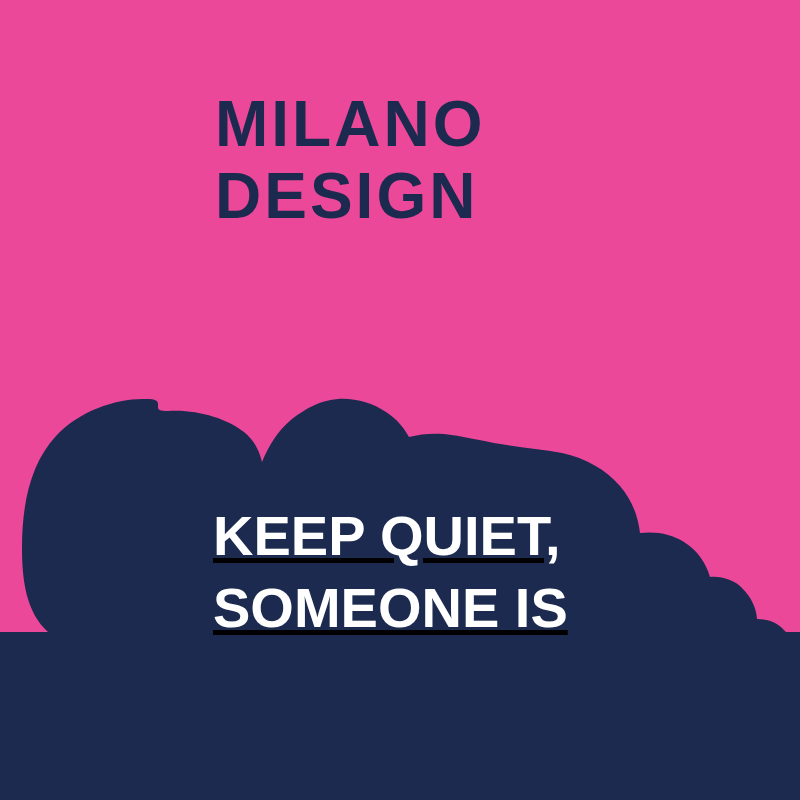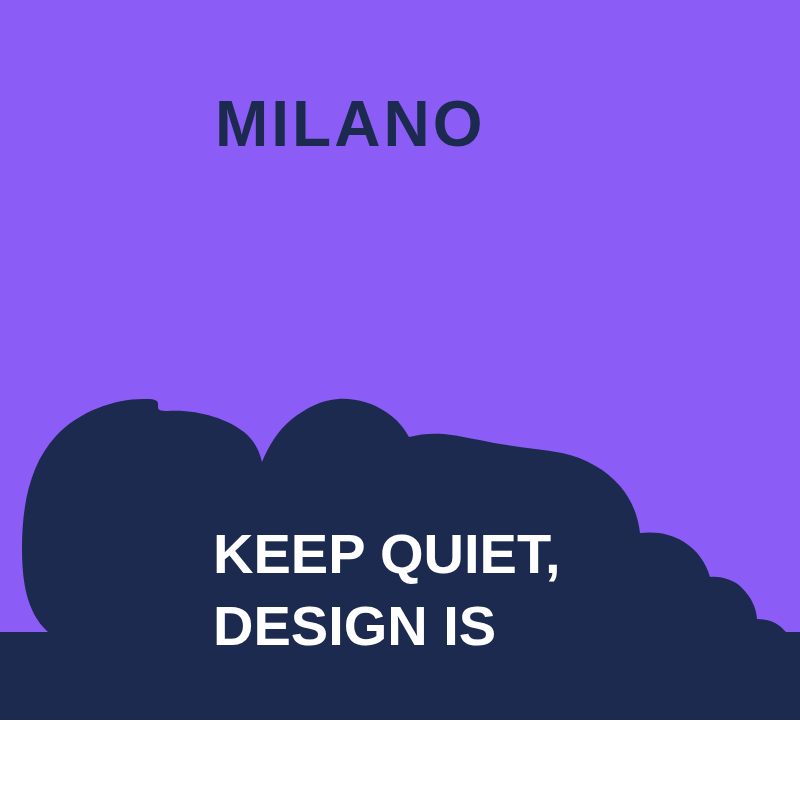--- a/index.html
+++ b/index.html
@@ -9,22 +9,22 @@
     background: #ffffff;
   }
   body {
     font-family: "Liberation Sans", sans-serif;
     -webkit-font-smoothing: antialiased;
   }
 
   #poster {
     position: relative;
     width: 800px;
-    height: 720px;
-    background: #8b5cf6;
+    height: 800px;
+    background: #ec4899;
     overflow: hidden;
   }
 
   
   #artwork {
     position: absolute;
     left: 0;
     top: 0;
     width: 800px;
     height: 800px;
@@ -48,23 +48,24 @@
     letter-spacing: 3px;
     color: #1b2a4e;
     white-space: pre;
     margin: 0;
   }
 
   
   #slogan {
     position: absolute;
     left: 213px;
-    top: 518px;
+    top: 500px;
     width: 580px;
     z-index: 4;
+    text-decoration: underline;
   }
   #slogan .sl-line {
     display: block;
     font-family: "Liberation Sans", sans-serif;
     font-weight: 700;
     font-size: 56px;
     line-height: 72px;
     letter-spacing: 0px;
     color: #ffffff;
     white-space: pre;
@@ -104,20 +105,21 @@
              C 751,597 756,607 757,619
              C 766,619 776,622 782,628
              C 786,632 788,634 790,636
              L 790,640
              L 48,640
              Z"></path>
   </svg>
 
   <div id="headline">
     <span class="hl-line">MILANO</span>
+    <span class="hl-line">DESIGN</span>
   </div>
 
   <div id="slogan">
     <span class="sl-line">KEEP QUIET,</span>
-    <span class="sl-line">DESIGN IS</span>
+    <span class="sl-line">SOMEONE IS</span>
   </div>
 
 </div>
 
 </body></html>

